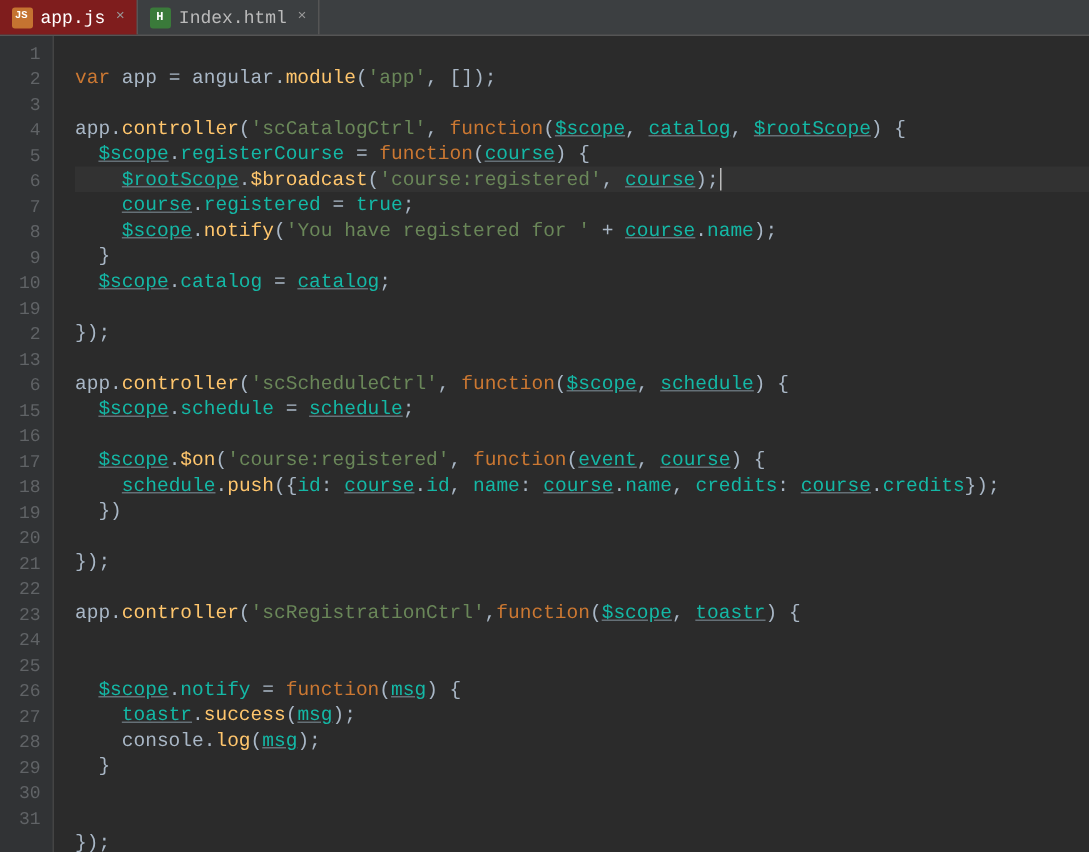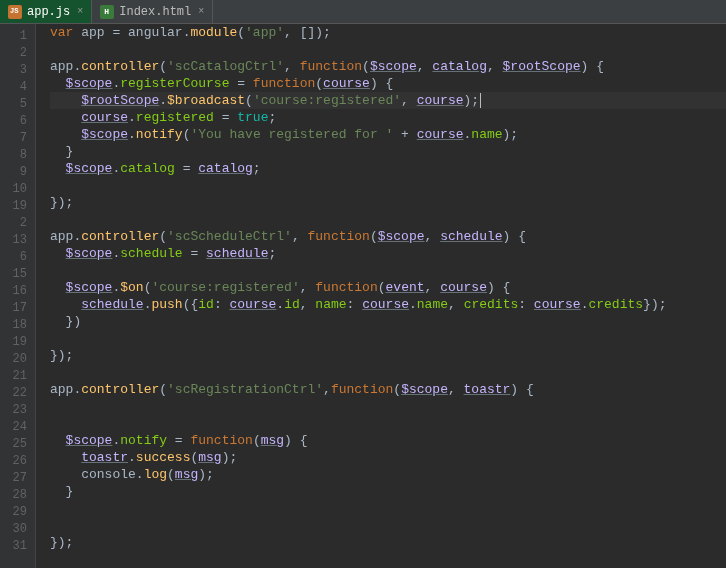--- a/index.html
+++ b/index.html
@@ -22,21 +22,21 @@
   display: flex;
   align-items: center;
   gap: 5px;
   padding: 3px 8px;
   font-size: 12px;
   color: #bbb;
   border-right: 1px solid #555;
   cursor: pointer;
 }
 .tab.active {
-  background: #14532d;
+  background: #7f1d1d;
   color: #fff;
 }
 .tab .icon { width:14px; height:14px; display:inline-block; }
 .tab .close { font-size: 10px; color: #999; margin-left: 2px; }
 .icon-js { background: #c57331; border-radius:2px; position:relative; }
 .icon-js::after { content:"JS"; position:absolute; font-size:7px; color:#fff; left:2px; top:2px; font-weight:bold;}
 .icon-html { background: #3a7a3a; border-radius:2px; position:relative;}
 .icon-html::after { content:"H"; position:absolute; font-size:8px; color:#fff; left:4px; top:2px; font-weight:bold;}
 
 .editor {
@@ -52,33 +52,33 @@
   padding-right: 8px;
   padding-top: 4px;
   font-size: 12px;
   line-height: 17px;
   user-select: none;
   border-right: 1px solid #444;
 }
 .gutter div { height: 17px; }
 .code {
   flex: 1;
-  padding-top: 0;
+  padding-top: 19px;
   padding-left: 14px;
   line-height: 17px;
   white-space: pre;
   position: relative;
 }
 .line { height: 17px; display:block; }
 .line.hl { background: #323232; }
 .kw { color: #cc7832; }
 .str { color: #6a8759; }
 .fn { color: #ffc66d; }
-.par { color: #c4b5fd; text-decoration: underline; text-decoration-color: #657077; }
-.id { color: #84cc16; }
+.par { color: #14b8a6; text-decoration: underline; text-decoration-color: #657077; }
+.id { color: #14b8a6; }
 .punc { color: #a9b7c6; }
 .bool { color: #14b8a6; }
 .caret { border-left:1px solid #bbb; margin-left:1px; }
 </style>
 </head>
 <body>
 
 <div class="tabs" id="tabs-container">
     <div class="tab active">
       <span class="icon icon-js"></span>

